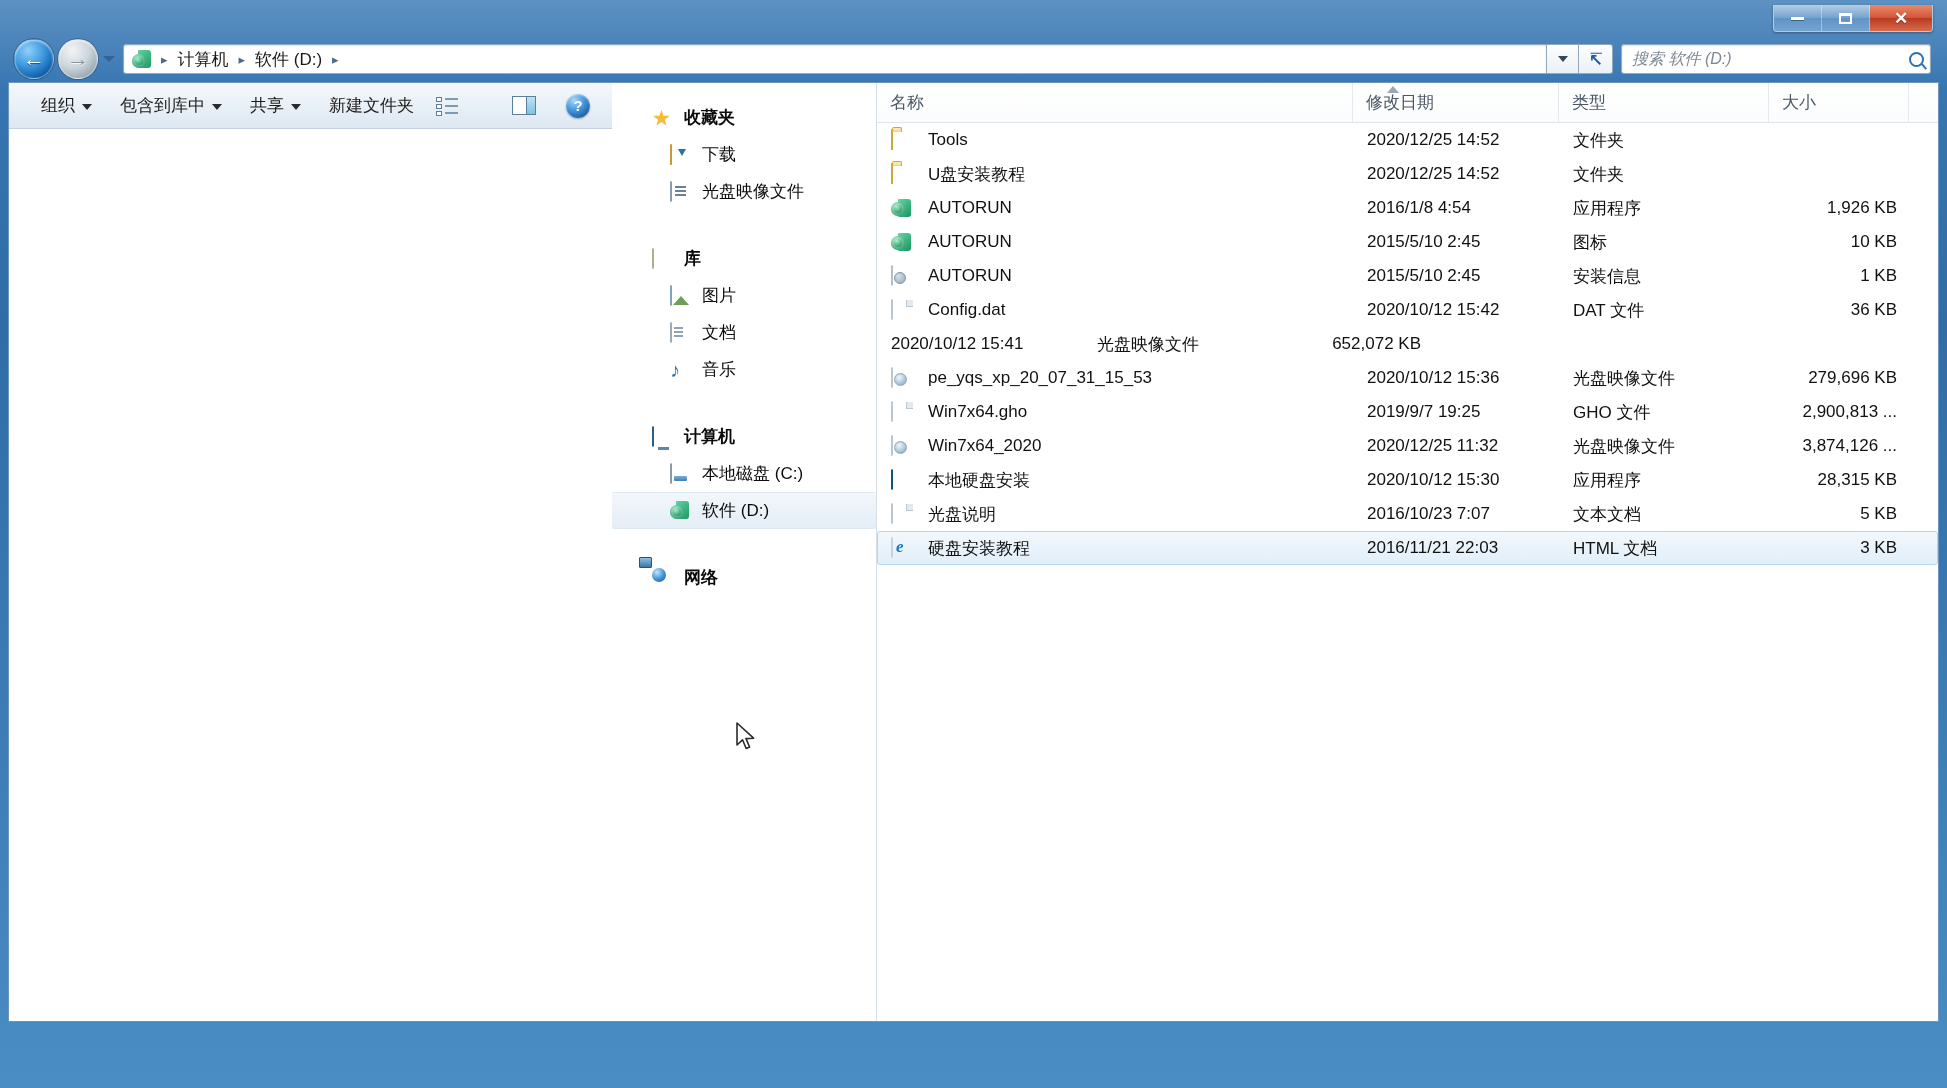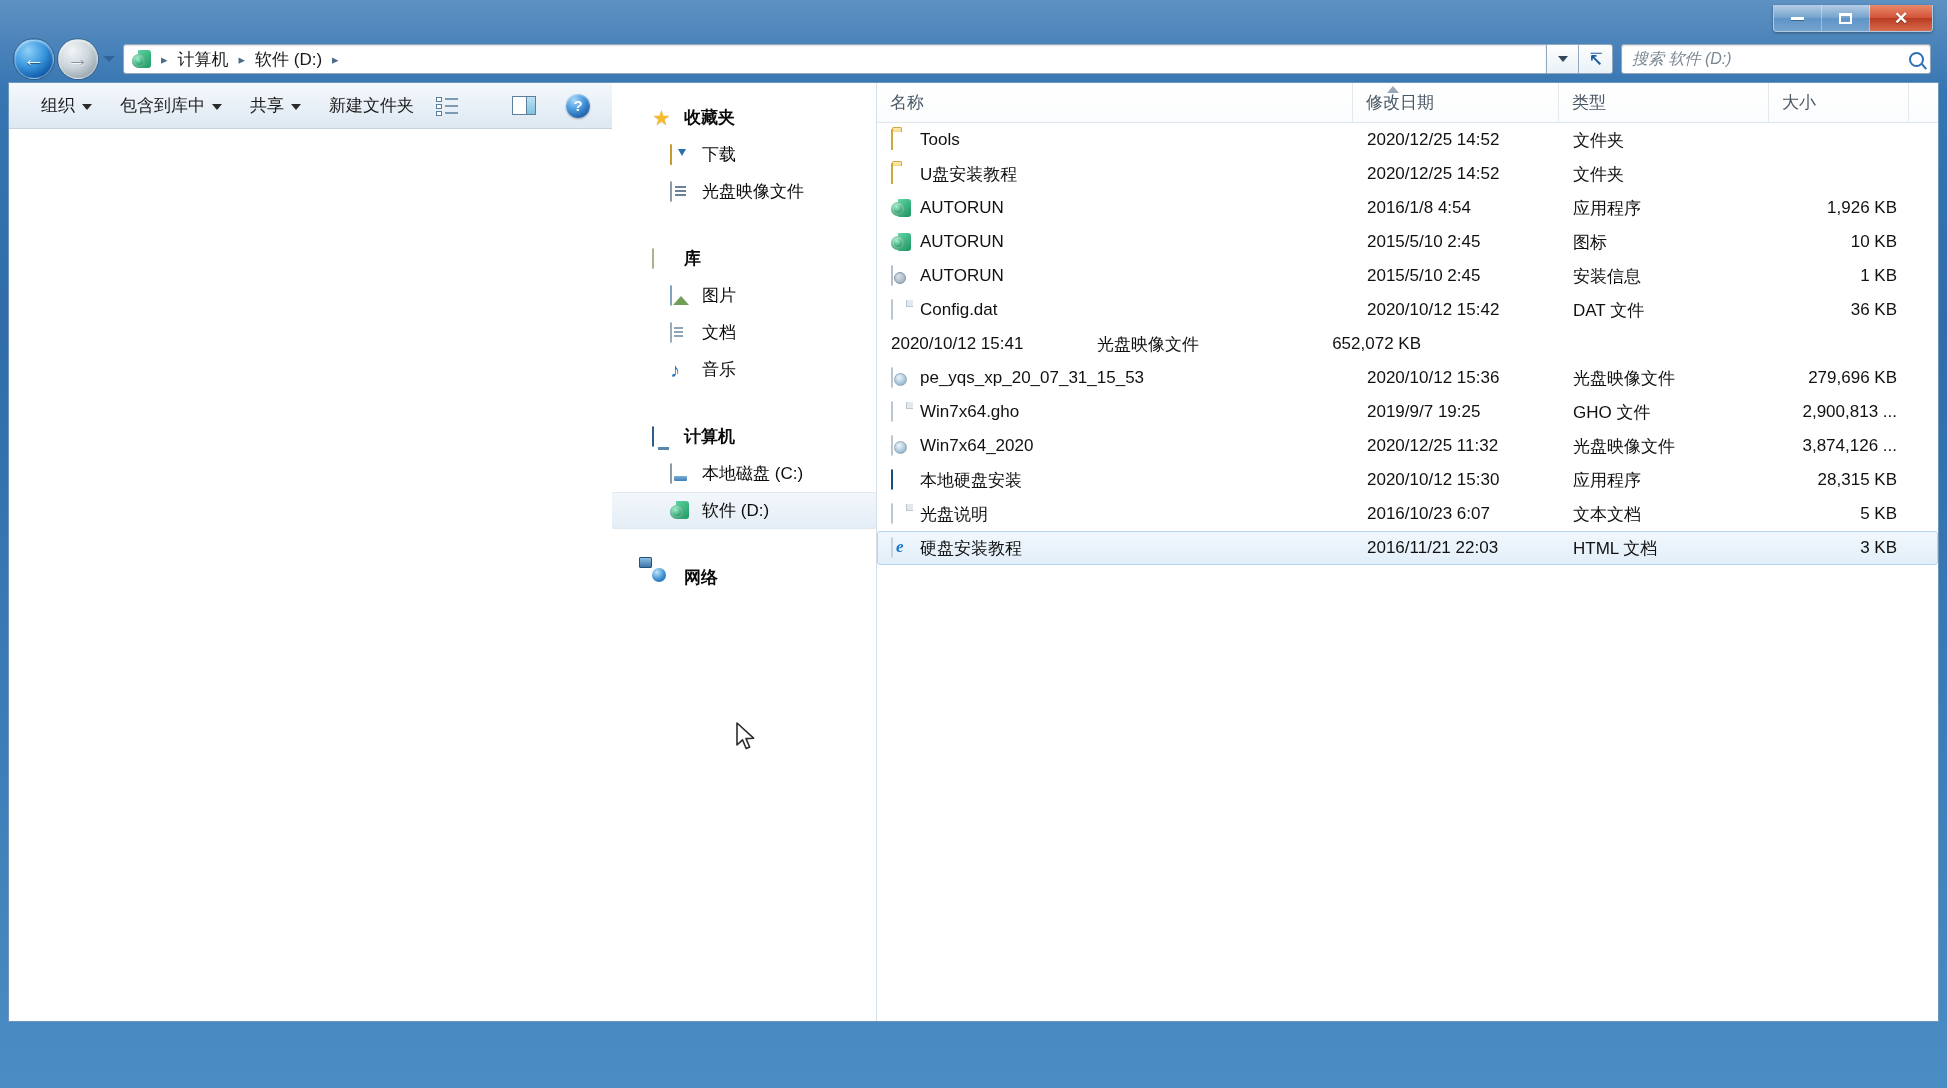--- a/index.html
+++ b/index.html
@@ -263,21 +263,21 @@
   .row {
     height: 34px; display:flex; align-items:center;
     font-size:17px; color:#111; white-space:nowrap; cursor:default;
     border:1px solid transparent; border-radius:3px;
     margin: 0 0 0 0;
   }
   .row.selected {
     background: linear-gradient(180deg,#f2f8fd,#e2eef9);
     border: 1px solid #b4d5ef;
   }
-  .cell-name { flex:0 0 auto; display:flex; align-items:center; gap:7px; padding-left:13px; }
+  .cell-name { flex:0 0 auto; display:flex; align-items:center; gap:15px; padding-left:13px; }
   .cell-date { flex:0 0 auto; padding-left:13px; color:#111; }
   .cell-type { flex:0 0 auto; padding-left:13px; color:#111; }
   .cell-size { flex:0 0 auto; padding-right:13px; text-align:right; color:#111; }
 
   
   .fi { width:22px;height:21px;flex:0 0 auto;position:relative; }
   .fi-folder { width:21px;height:17px;margin-top:2px;
       background:linear-gradient(180deg,#ffe9a8,#f2cf73);
       border:1px solid #cfa73f;border-radius:2px 5px 2px 2px; }
   .fi-folder::before{content:"";position:absolute;left:1px;top:-3px;width:8px;height:4px;
@@ -626,21 +626,21 @@
             <span class="cell-date" style="width:206px">2020/10/12 15:30</span>
             <span class="cell-type" style="width:210px">应用程序</span>
             <span class="cell-size" style="width:140px">28,315 KB</span>
           </div>
 
           <div class="row">
             <span class="cell-name" style="width:476px">
                 <span class="fi"><span class="fi-blank"></span></span>
                 <span>光盘说明</span>
               </span>
-            <span class="cell-date" style="width:206px">2016/10/23 6:07</span>
+            <span class="cell-date" style="width:206px">2016/10/23 7:07</span>
             <span class="cell-type" style="width:210px">文本文档</span>
             <span class="cell-size" style="width:140px">5 KB</span>
           </div>
 
           <div class="row selected">
             <span class="cell-name" style="width:476px">
                 <span class="fi"><span class="fi-ie"></span></span>
                 <span>硬盘安装教程</span>
               </span>
             <span class="cell-date" style="width:206px">2016/11/21 22:03</span>

